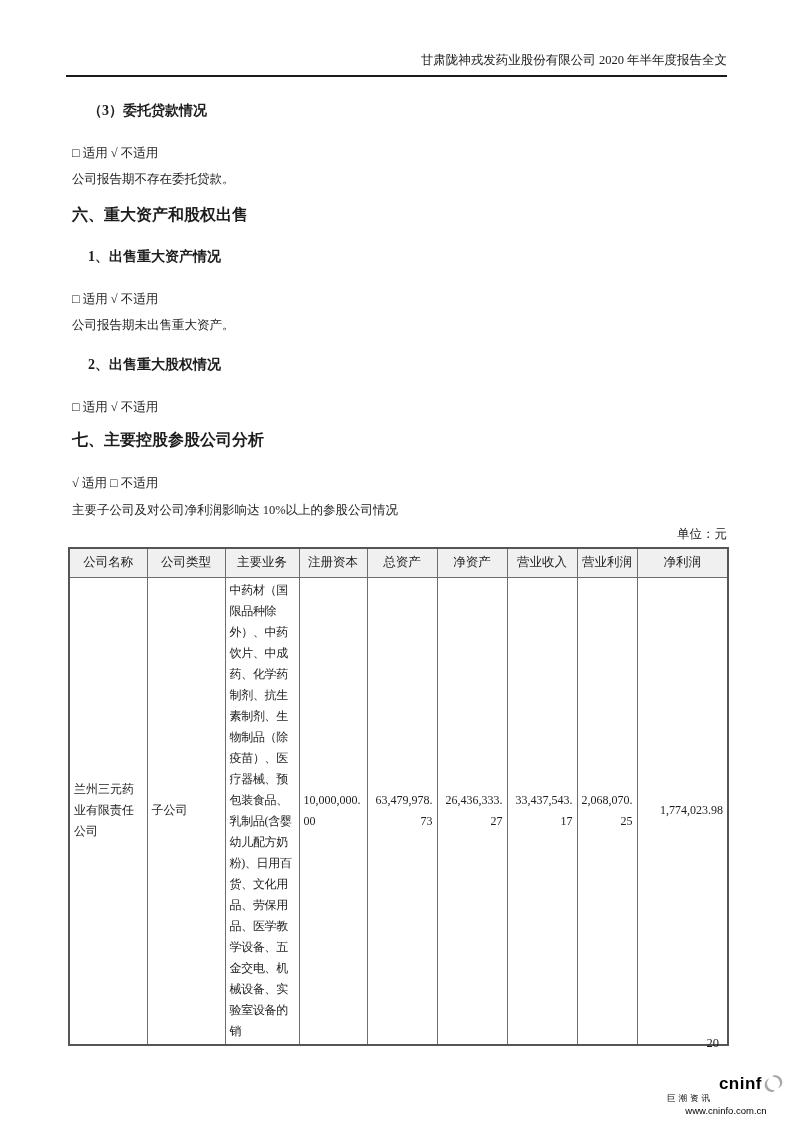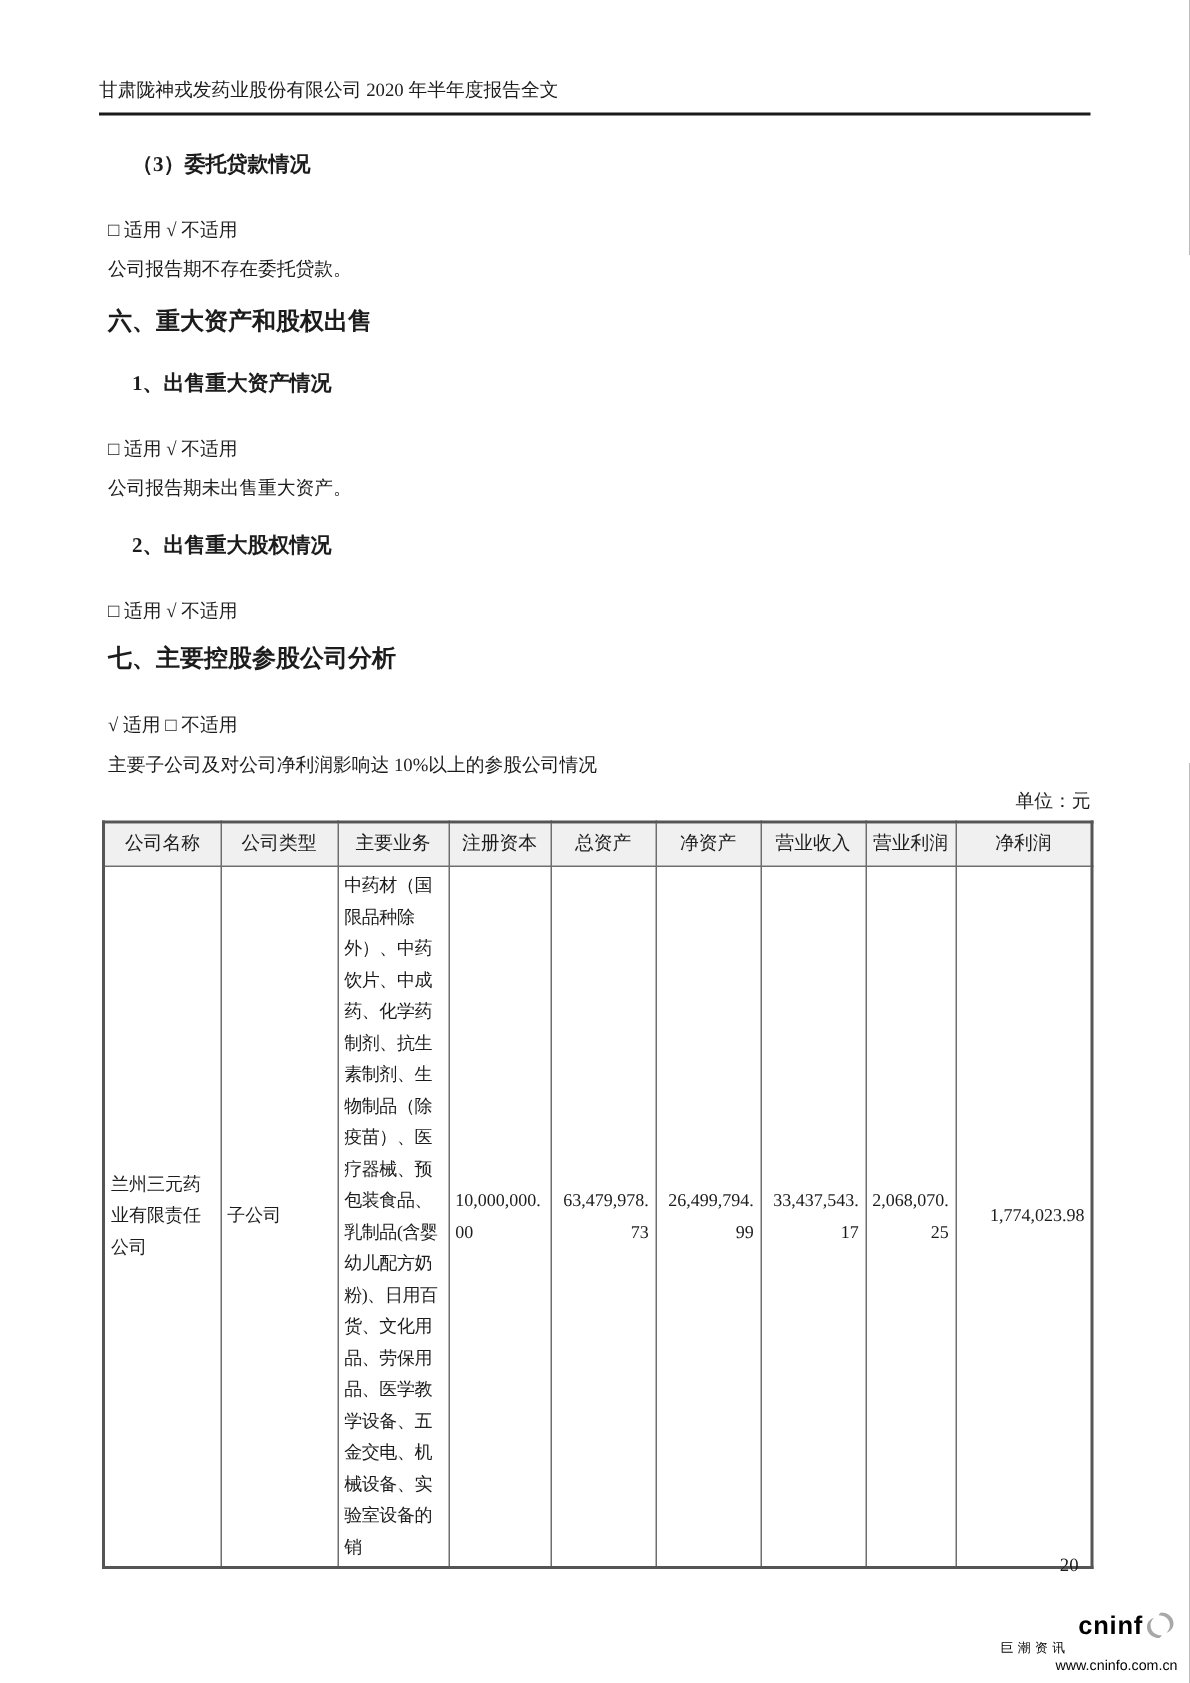--- a/index.html
+++ b/index.html
@@ -12,21 +12,21 @@
     background: #ffffff;
     font-family: "Liberation Serif", "DejaVu Serif", serif;
     color: #1c1c1c;
     overflow: hidden;
   }
   .doc-header {
     position: absolute;
     top: 52px;
     left: 66px;
     right: 66px;
-    text-align: left;
+    text-align: right;
     font-size: 12.5px;
     line-height: 17px;
     padding-bottom: 6px;
     border-bottom: 2px solid #1a1a1a;
   }
   .content {
     position: absolute;
     top: 102px;
     left: 72px;
     width: 655px;
@@ -122,21 +122,20 @@
   .cninfo-swirl path { fill: #a8a8a8; }
   .cninfo-name-cn {
     font-size: 8.5px;
     letter-spacing: 3px;
     margin: 1px 26px 0 0;
     text-align: left;
   }
   .cninfo-url {
     font-size: 9.5px;
     margin-top: 3px;
-    text-align: right;
     padding-right: 2px;
   }
 </style>
 </head>
 <body>
 
 <div class="page">
 
   <div class="doc-header">
     <span>甘肃陇神戎发药业股份有限公司 2020 年半年度报告全文</span>
@@ -187,21 +186,21 @@
           <th>净利润</th>
         </tr>
       </thead>
       <tbody>
         <tr>
           <td class="cell-name">兰州三元药业有限责任公司</td>
           <td class="cell-type">子公司</td>
           <td class="cell-business">中药材（国限品种除外）、中药饮片、中成药、化学药制剂、抗生素制剂、生物制品（除疫苗）、医疗器械、预包装食品、乳制品(含婴幼儿配方奶粉)、日用百货、文化用品、劳保用品、医学教学设备、五金交电、机械设备、实验室设备的销</td>
           <td class="cell-num-left">10,000,000.00</td>
           <td class="cell-num">63,479,978.73</td>
-          <td class="cell-num">26,499,794.99</td>
+          <td class="cell-num">26,436,333.27</td>
           <td class="cell-num">33,437,543.17</td>
           <td class="cell-num">2,068,070.25</td>
           <td class="cell-num">1,774,023.98</td>
         </tr>
       </tbody>
     </table>
 
   </div>
 
   <div class="page-number">20</div>

